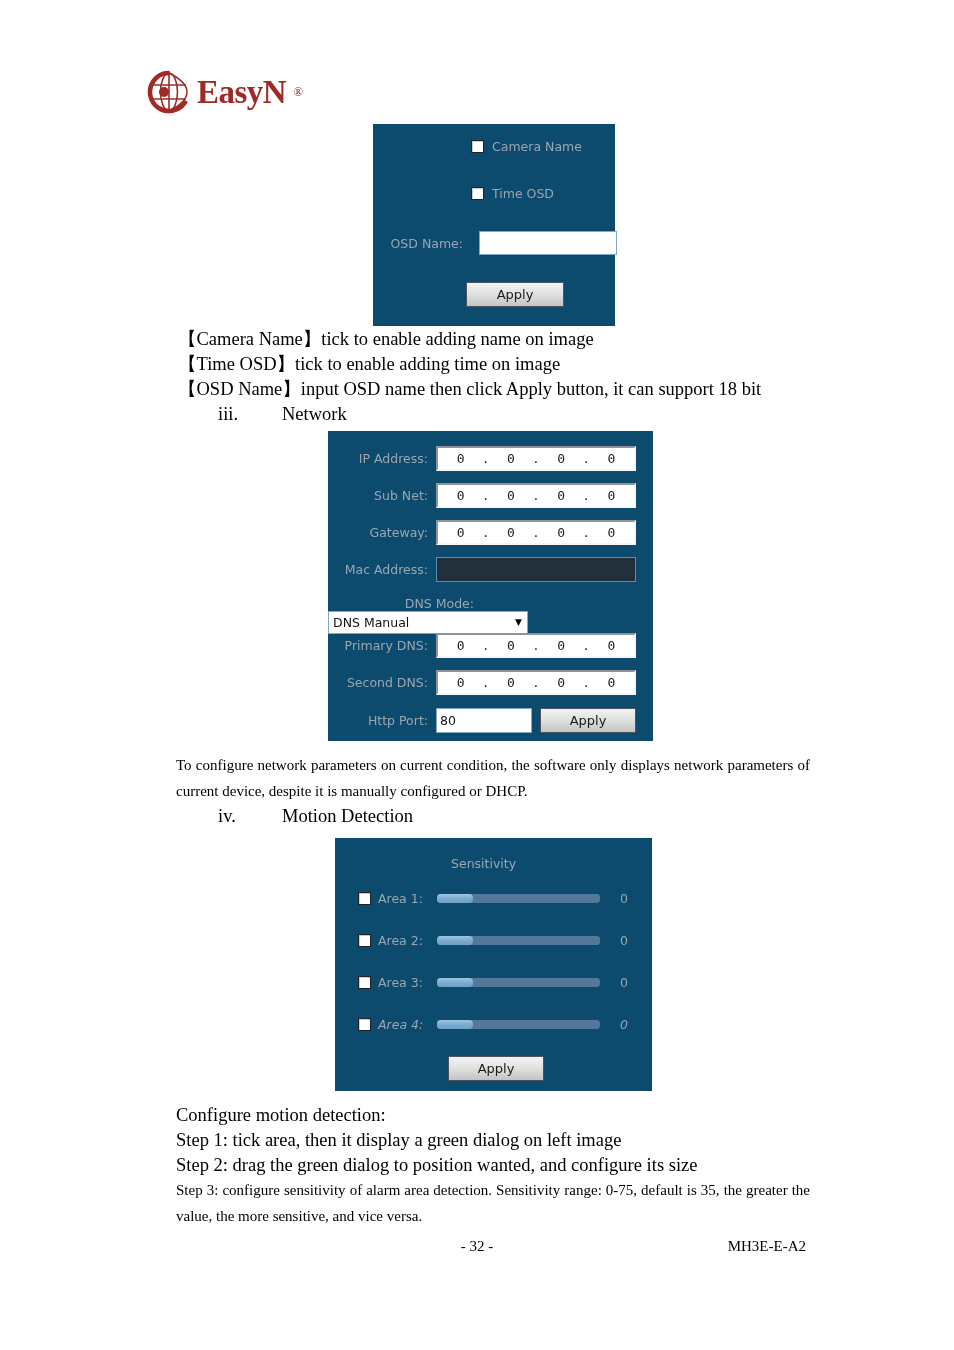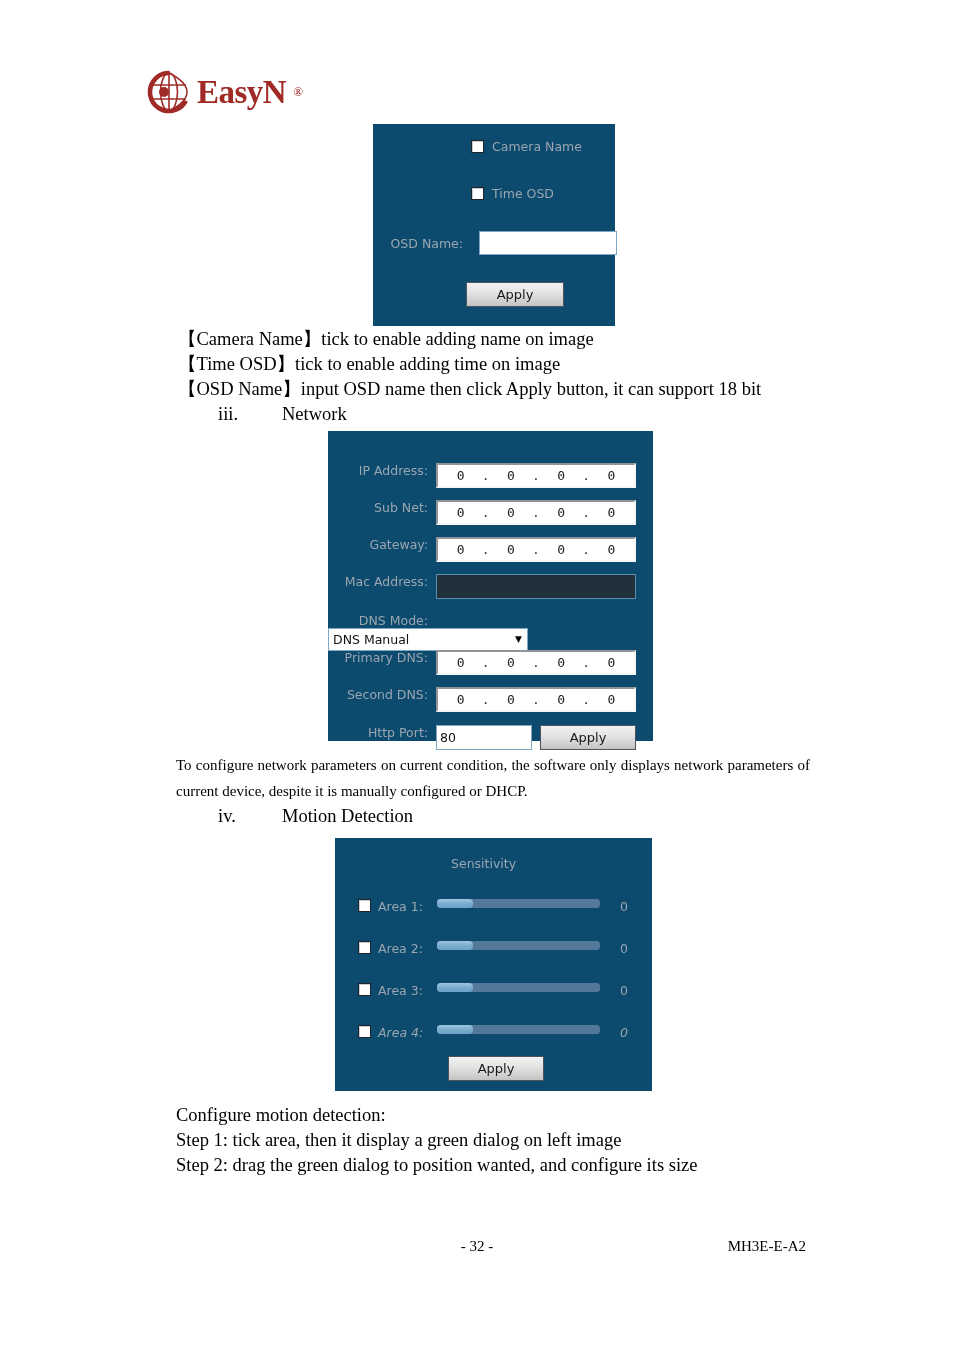--- a/index.html
+++ b/index.html
@@ -65,26 +65,26 @@
   .sel-arrow{
     font-size:9px;color:#000;line-height:1;padding-right:2px;
   }
 
   
   #osd-panel{left:373px;top:124px;width:242px;height:202px;}
   .osd-row{position:absolute;display:flex;align-items:center;gap:8px;}
 
   
   #net-panel{left:328px;top:431px;width:325px;height:310px;}
-  .net-row{position:absolute;display:flex;align-items:flex-start;margin-top:17px;}
+  .net-row{position:absolute;display:flex;align-items:center;}
   .net-lbl{width:100px;text-align:right;padding-right:8px;}
 
   
   #motion-panel{left:335px;top:838px;width:317px;height:253px;}
-  .area-row{position:absolute;display:flex;gap:7px;margin-top:8px;}
+  .area-row{position:absolute;display:flex;align-items:center;gap:7px;}
   .slider{
     position:relative;width:163px;height:9px;
     background:linear-gradient(180deg,#52799b 0%,#5d88ad 50%,#4d7characters 100%);
     background-color:#557fa3;border-radius:4px;
   }
   .slider-track{
     position:absolute;left:0;top:0;width:100%;height:9px;border-radius:4px;
     background:linear-gradient(180deg,#4e7architecture 0%,#5a85a9 100%);
     background-color:#53789a;
   }
@@ -297,17 +297,18 @@
 
   <div class="txt-block justify" style="left:176px;top:753px;width:634px;">To configure network parameters on current condition, the software only displays network parameters of current device, despite it is manually configured or DHCP.</div>
 
   <div class="roman-item" style="left:218px;top:804px;">
     <span class="roman-num">iv.</span><span>Motion Detection</span>
   </div>
 
   <div class="txt" style="left:176px;top:1103px;width:640px;">Configure motion detection:</div>
   <div class="txt" style="left:176px;top:1128px;width:640px;">Step 1: tick area, then it display a green dialog on left image</div>
   <div class="txt" style="left:176px;top:1153px;width:640px;">Step 2: drag the green dialog to position wanted, and configure its size</div>
+  <div class="txt-block justify" style="left:176px;top:1178px;width:634px;">Step 3: configure sensitivity of alarm area detection. Sensitivity range: 0-75, default is 35, the greater the value, the more sensitive, and vice versa.</div>
 
   <div class="footer-page">- 32 -</div>
   <div class="footer-code">MH3E-E-A2</div>
 
 </div>
 
 </body></html>

